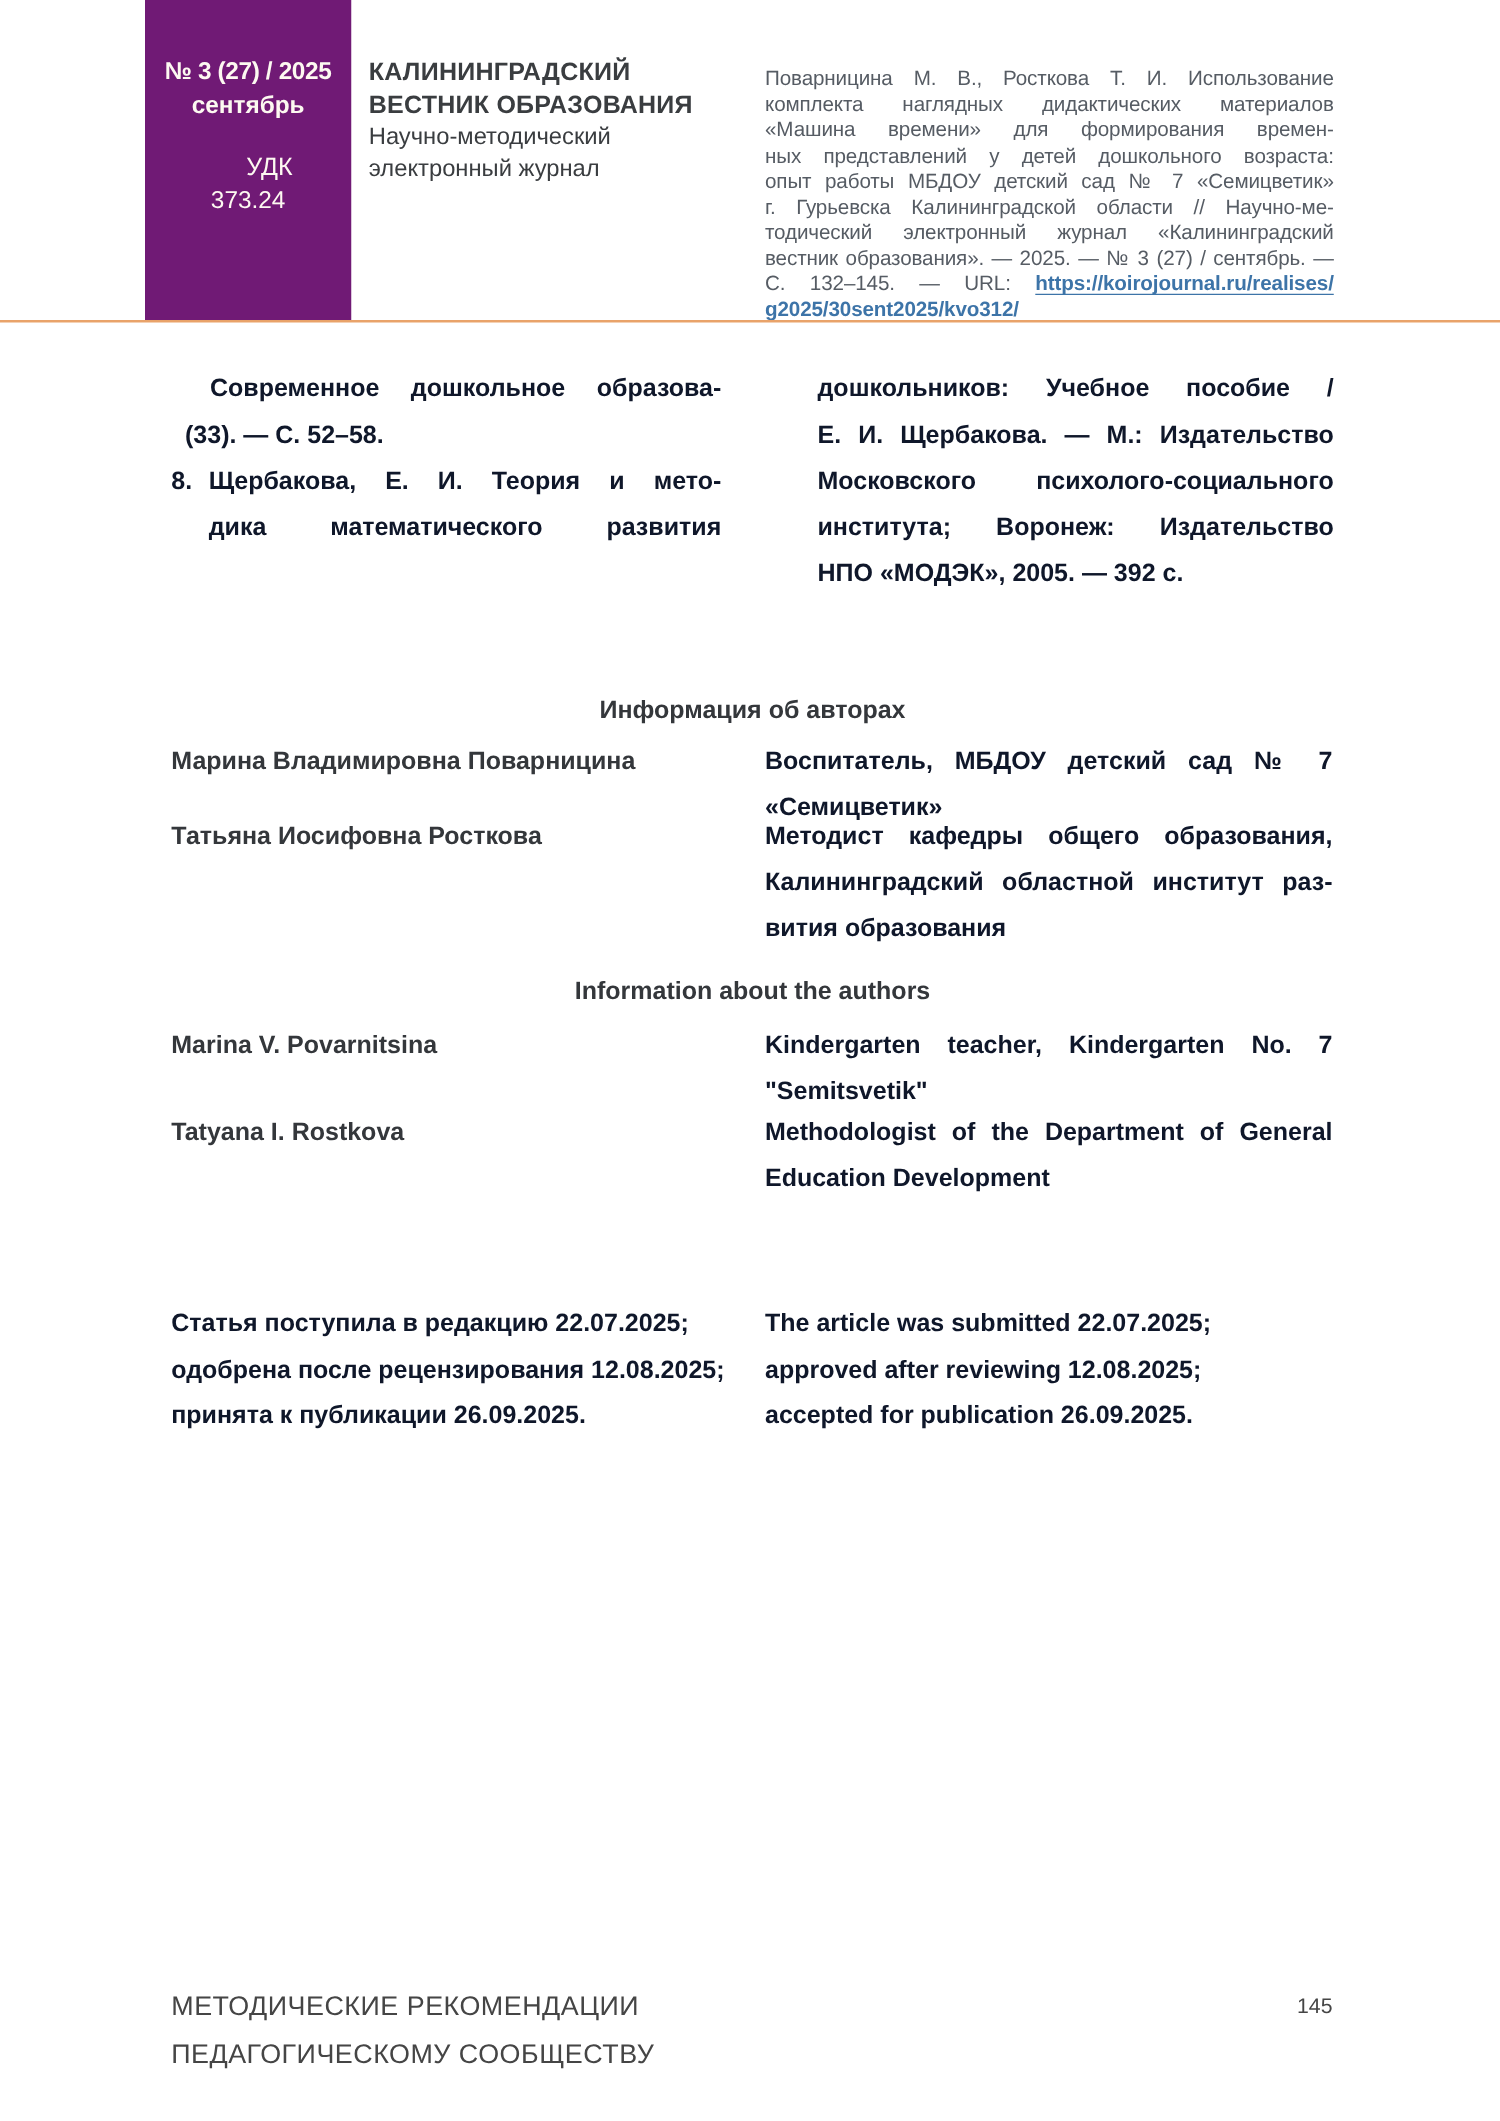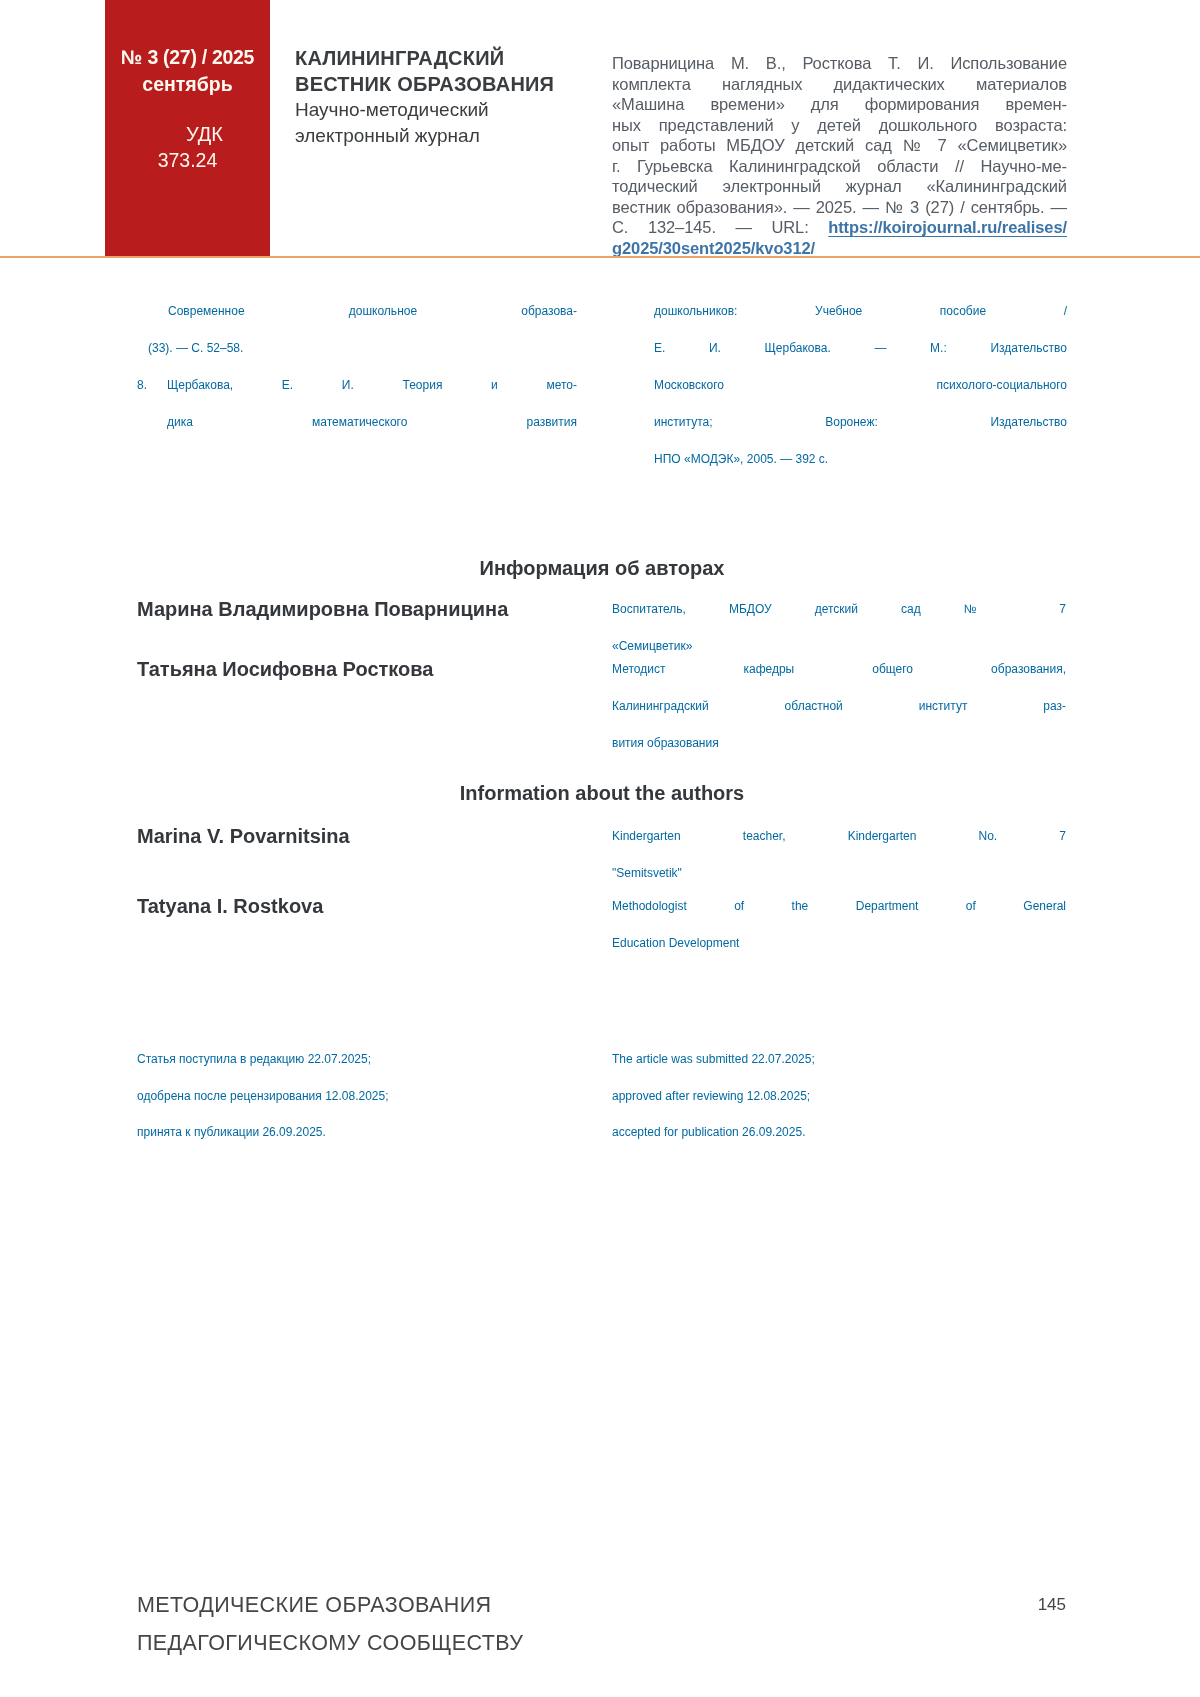--- a/index.html
+++ b/index.html
@@ -9,22 +9,22 @@
     font-family: "Liberation Sans", "DejaVu Sans", sans-serif;
   }
   .page {
     position: relative; width: 1200px; height: 1697px;
     background: #ffffff; overflow: hidden;
   }
   .abs { position: absolute; }
 
   
   .issue-box {
-    left: 105px; top: 0; width: 165px; height: 257px;
-    background: #b91c1c; color: #fdf9f1; text-align: center;
+    left: 116px; top: 0; width: 165px; height: 257px;
+    background: #701a75; color: #fdf9f1; text-align: center;
   }
   .issue-box .bx { position: absolute; width: 100%; line-height: 27px; }
   .ib-number { top: 44px; font-weight: bold; font-size: 19.5px; letter-spacing: -0.3px; }
   .ib-month  { top: 71px; font-weight: bold; font-size: 19.5px; }
   .ib-udk    { top: 121px; font-size: 20px; padding-left: 34px; }
   .ib-udkval { top: 147px; font-size: 19.5px; }
 
   .masthead-title { left: 295px; top: 45px; color: #3a3d40; }
   .masthead-title .t { font-weight: bold; font-size: 20px; line-height: 26px; letter-spacing: 0.2px; }
   .masthead-title .s { font-size: 19px; line-height: 26px; }
@@ -34,21 +34,21 @@
     font-size: 16.5px; line-height: 20.5px; color: #565c64; letter-spacing: -0.1px;
   }
   .citation .line { text-align: justify; text-align-last: justify; }
   .cit-line { text-align: justify; text-align-last: justify; }
   .cit-line.left { text-align-last: left; }
   a.link { color: #3d74a8; text-decoration: underline; text-underline-offset: 3px; text-decoration-thickness: 1px; font-weight: bold; }
 
   .divider { left: 0; top: 256px; width: 1200px; height: 2px; background: #e9a36a; }
 
   
-  .bodytext { font-size: 12px; line-height: 37px; color: #0369a1; }
+  .bodytext { font-size: 20px; line-height: 37px; color: #0f172a; font-weight: bold; }
 
   .refs { left: 137px; top: 293px; width: 930px; display: flex; }
   .refs-left  { width: 440px; }
   .refs-right { width: 439px; margin-left: 51px; padding-left: 26px; }
 
   .jlines .line { text-align: justify; text-align-last: justify; }
   .jlines.endleft .line:last-child { text-align-last: left; }
   .plain .line { text-align: left; }
 
   .item7 { padding-left: 11px; }
@@ -176,18 +176,18 @@
       <div class="line">одобрена после рецензирования 12.08.2025;</div>
       <div class="line">принята к публикации 26.09.2025.</div>
     </div>
   <div class="abs dates-en dates bodytext plain">
       <div class="line first">The article was submitted 22.07.2025;</div>
       <div class="line">approved after reviewing 12.08.2025;</div>
       <div class="line">accepted for publication 26.09.2025.</div>
     </div>
 
   <div class="abs footer-title">
-    <div>МЕТОДИЧЕСКИЕ ОБРАЗОВАНИЯ</div>
+    <div>МЕТОДИЧЕСКИЕ РЕКОМЕНДАЦИИ</div>
     <div>ПЕДАГОГИЧЕСКОМУ СООБЩЕСТВУ</div>
   </div>
   <div class="abs page-num">145</div>
 
 </div>
 
 </body></html>

